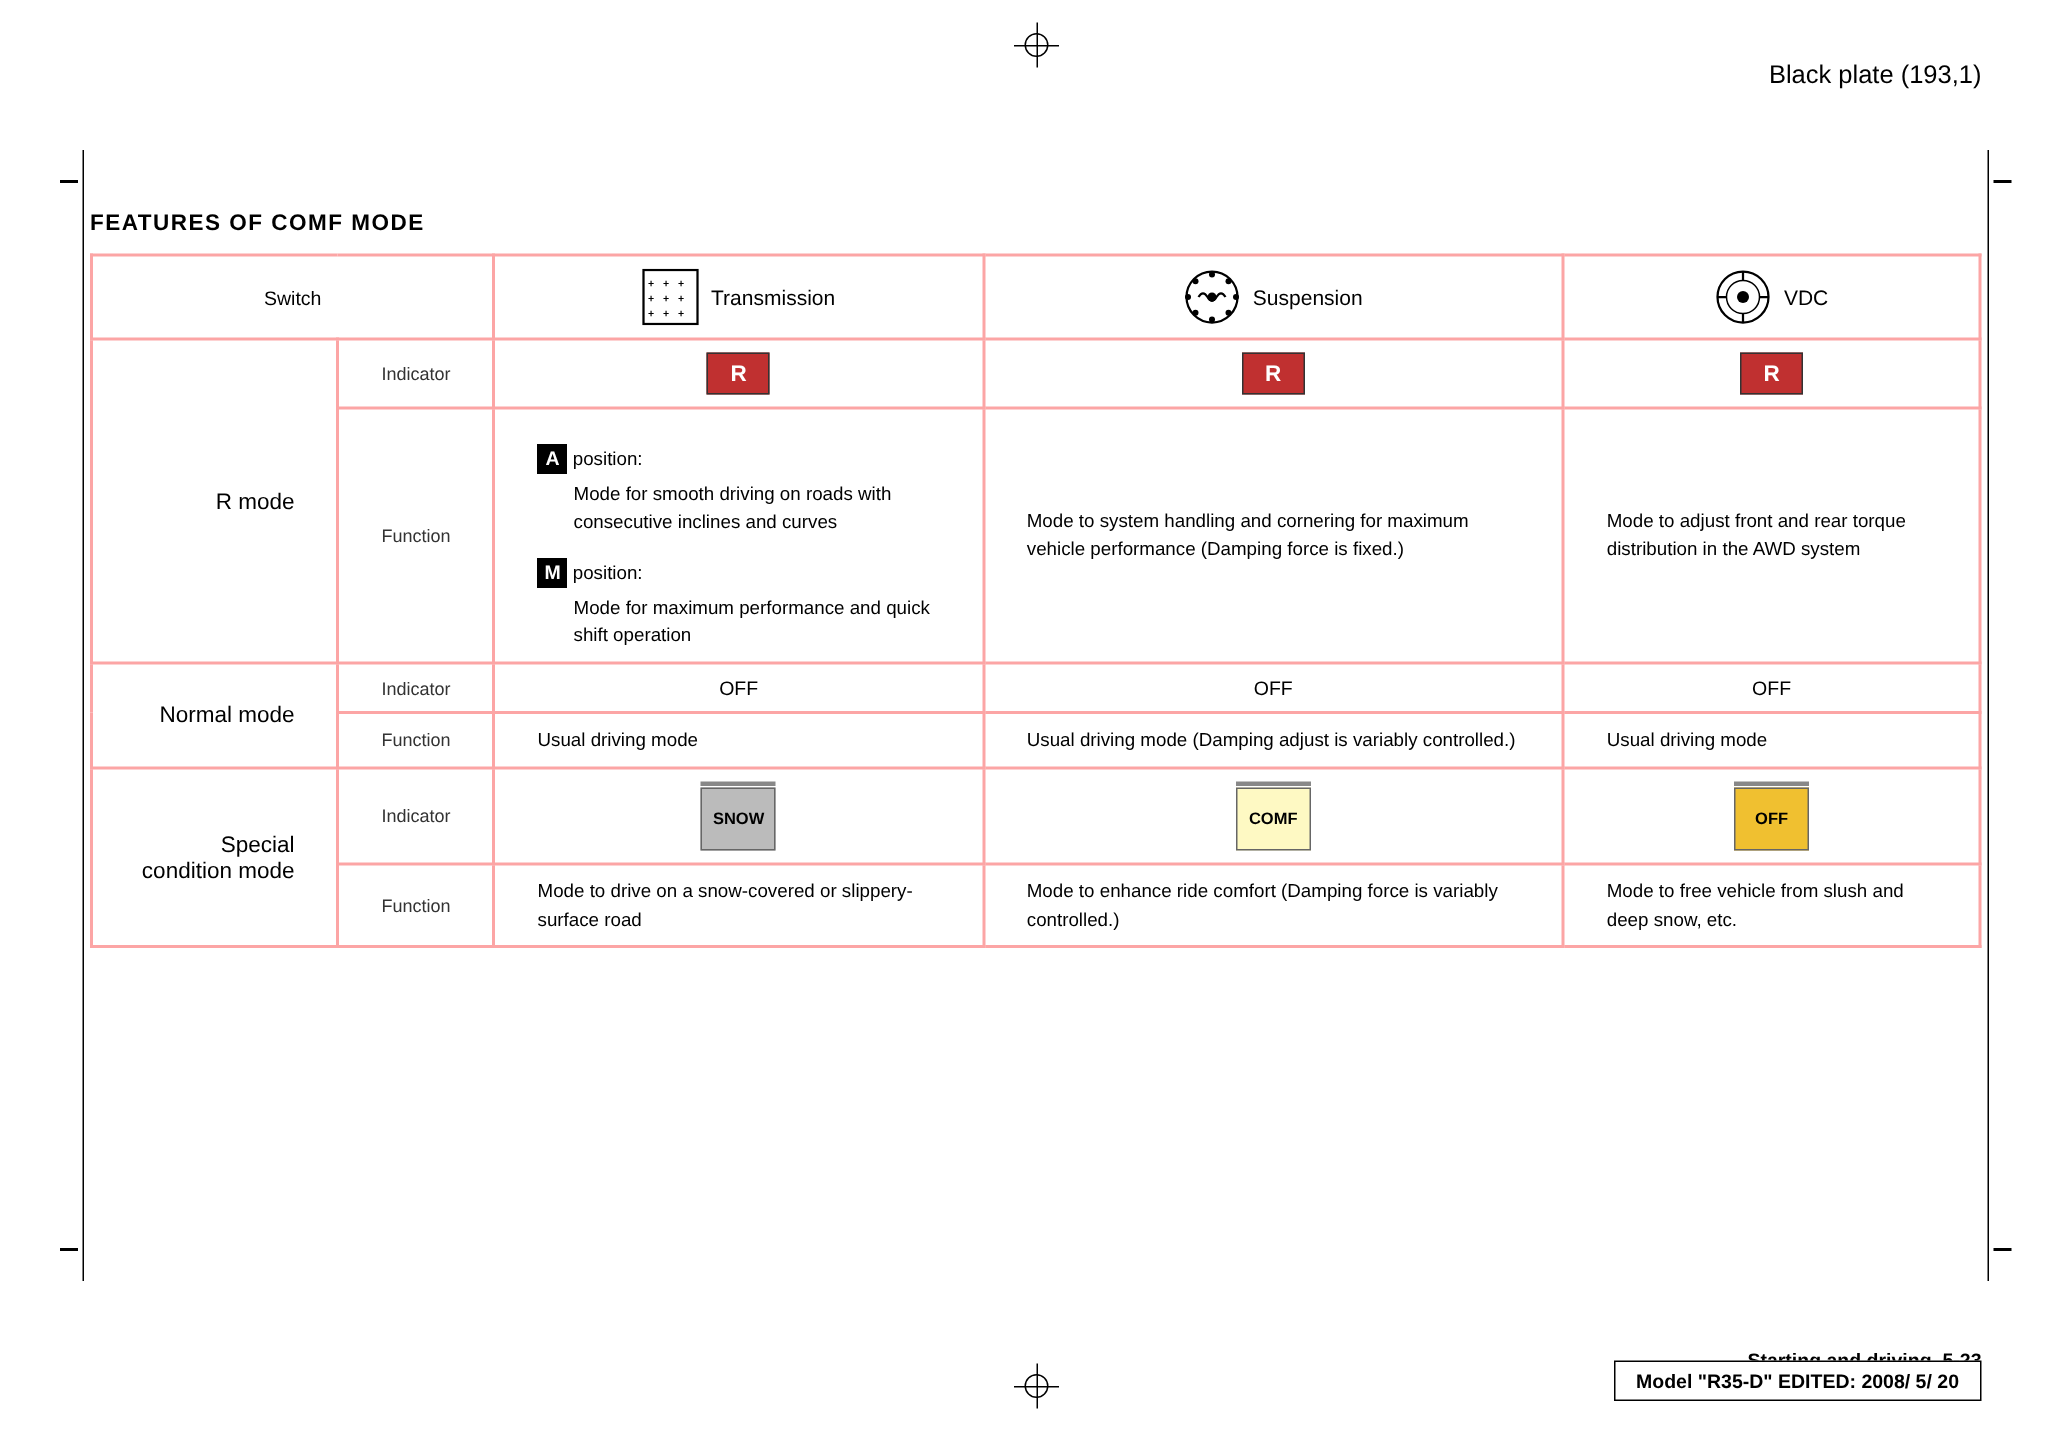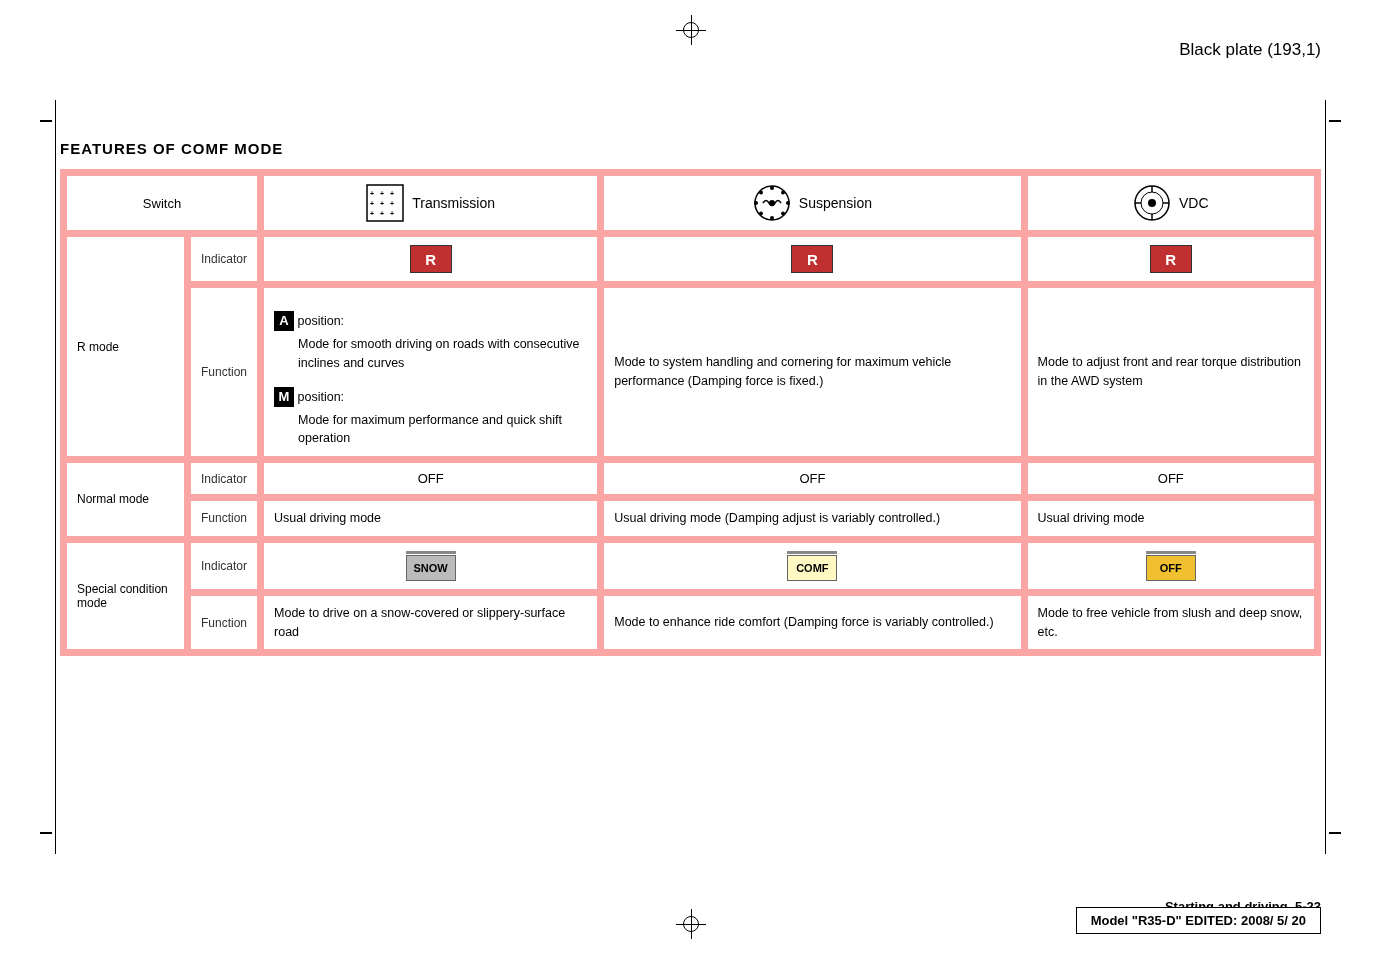--- a/index.html
+++ b/index.html
@@ -87,22 +87,22 @@
 
     
     .features-table {
       width: 100%;
       border-collapse: collapse;
       border: 1px solid #999;
       margin-bottom: 40px;
     }
     .features-table th,
     .features-table td {
-      border: 7px solid #fca5a5;
-      padding: 8px 10px;
+      border: 2px solid #fca5a5;
+      padding: 8px 28px;
       vertical-align: middle;
       text-align: left;
     }
 
     
     .header-row th {
       background: #fff;
       font-weight: normal;
       text-align: center;
       vertical-align: middle;
@@ -194,21 +194,21 @@
       background: #888;
       margin-bottom: 1px;
     }
     .badge-body {
       display: inline-flex;
       align-items: center;
       justify-content: center;
       font-weight: bold;
       font-size: 11px;
       width: 50px;
-      height: 26px;
+      height: 42px;
       border: 1px solid #666;
     }
     .badge-snow { background: #bbb; color: #000; }
     .badge-comf { background: #fef9c3; color: #000; }
     .badge-off-yellow { background: #f0c030; color: #000; }
 
     
     .r-indicator-wrapper {
       display: flex;
       flex-direction: column;
@@ -225,23 +225,23 @@
       width: 42px;
       height: 28px;
       border: 1.5px solid #333;
     }
 
     td.center-cell {
       text-align: center;
       vertical-align: middle;
     }
     td.mode-row-label {
-      text-align: left;
+      text-align: right;
       vertical-align: middle;
-      font-size: 12px;
+      font-size: 15px;
     }
   </style>
 </head>
 <body>
 
 <div class="crosshair ch-top-center">
   <div class="crosshair-circle"></div>
 </div>
 
 <div class="crosshair ch-bottom-center">

